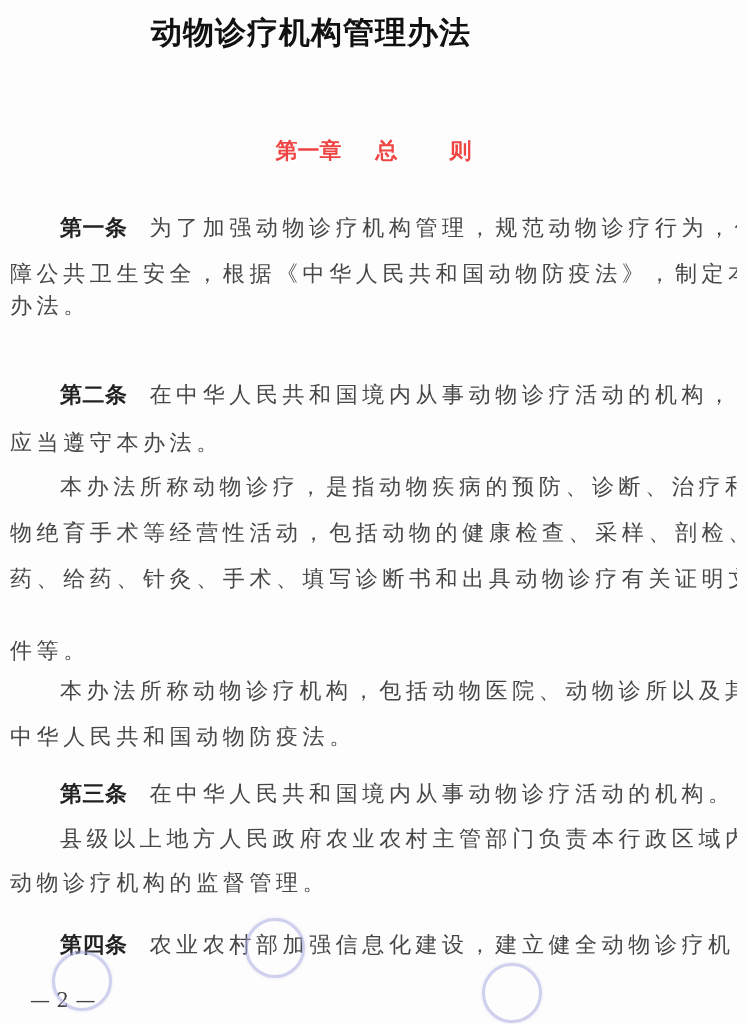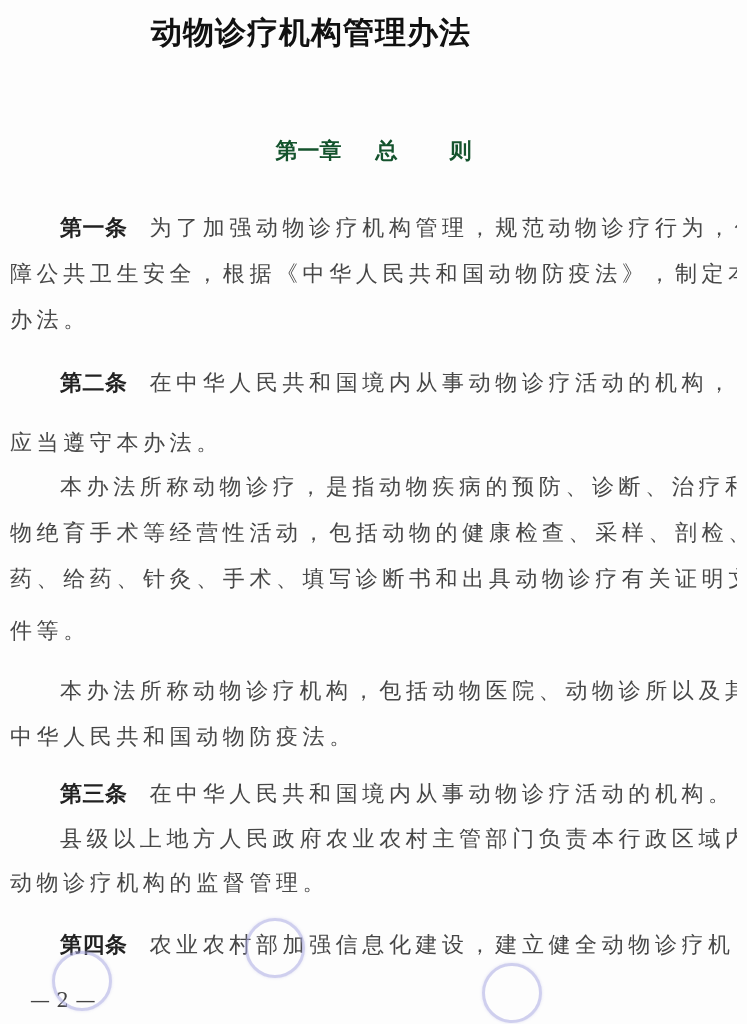--- a/index.html
+++ b/index.html
@@ -13,21 +13,21 @@
   .title {
     position: absolute; left: 0; top: 12px; width: 622px;
     text-align: center;
     font-size: 31px; font-weight: bold; color: #111;
     letter-spacing: 1px;
   }
   .chapter {
     position: absolute; left: 0; top: 136px; width: 747px;
     text-align: center;
     font-family: "DejaVu Sans", "Liberation Sans", sans-serif;
-    font-size: 22px; font-weight: bold; color: #14532d;
+    font-size: 22px; font-weight: bold; color: #ef4444;
   }
   .chapter span { display: inline-block; }
   .chapter .c1 { margin-right: 34px; }
   .chapter .c2 { margin-right: 52px; }
   .line {
     position: absolute; left: 10px; width: 727px;
     font-size: 22px; line-height: 30px; height: 30px;
     white-space: nowrap; overflow: hidden;
     letter-spacing: 4.6px;
     color: #474747;
@@ -54,29 +54,29 @@
 <body>
 
 <div class="title">动物诊疗机构管理办法</div>
 
 <div class="chapter">
   <span class="c1">第一章</span><span class="c2">总</span><span>则</span>
 </div>
 
 <div class="line indent" style="top:213px"><span class="art">第一条</span><span>为了加强动物诊疗机构管理，规范动物诊疗行为，保</span></div>
 <div class="line" style="top:259px">障公共卫生安全，根据《中华人民共和国动物防疫法》，制定本</div>
-<div class="line" style="top:305px">办法。</div>
+<div class="line" style="top:291px">办法。</div>
 
-<div class="line indent" style="top:368px"><span class="art">第二条</span><span>在中华人民共和国境内从事动物诊疗活动的机构，</span></div>
+<div class="line indent" style="top:380px"><span class="art">第二条</span><span>在中华人民共和国境内从事动物诊疗活动的机构，</span></div>
 <div class="line" style="top:428px">应当遵守本办法。</div>
 
 <div class="line indent" style="top:472px">本办法所称动物诊疗，是指动物疾病的预防、诊断、治疗和动</div>
 <div class="line" style="top:518px">物绝育手术等经营性活动，包括动物的健康检查、采样、剖检、配</div>
 <div class="line" style="top:564px">药、给药、针灸、手术、填写诊断书和出具动物诊疗有关证明文</div>
-<div class="line" style="top:616px">件等。</div>
+<div class="line" style="top:636px">件等。</div>
 
 <div class="line indent" style="top:676px">本办法所称动物诊疗机构，包括动物医院、动物诊所以及其他</div>
 <div class="line" style="top:722px">中华人民共和国动物防疫法。</div>
 
 <div class="line indent" style="top:779px"><span class="art">第三条</span><span>在中华人民共和国境内从事动物诊疗活动的机构。</span></div>
 <div class="line indent" style="top:824px">县级以上地方人民政府农业农村主管部门负责本行政区域内</div>
 <div class="line" style="top:868px">动物诊疗机构的监督管理。</div>
 
 <div class="line indent" style="top:930px"><span class="art">第四条</span><span>农业农村部加强信息化建设，建立健全动物诊疗机</span></div>
 

